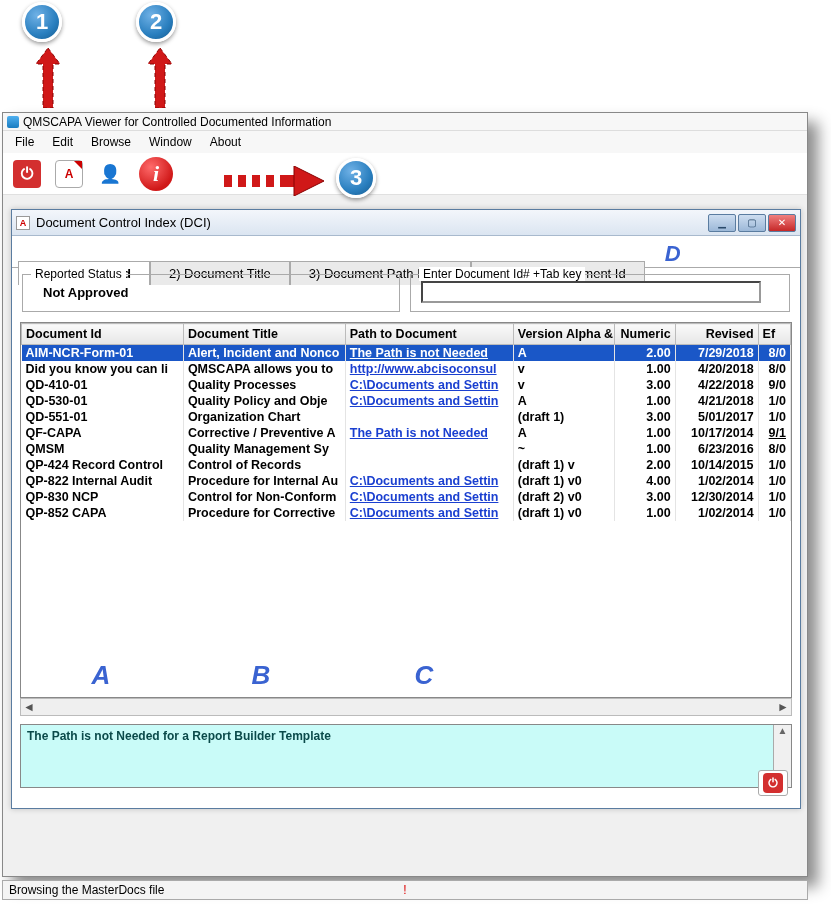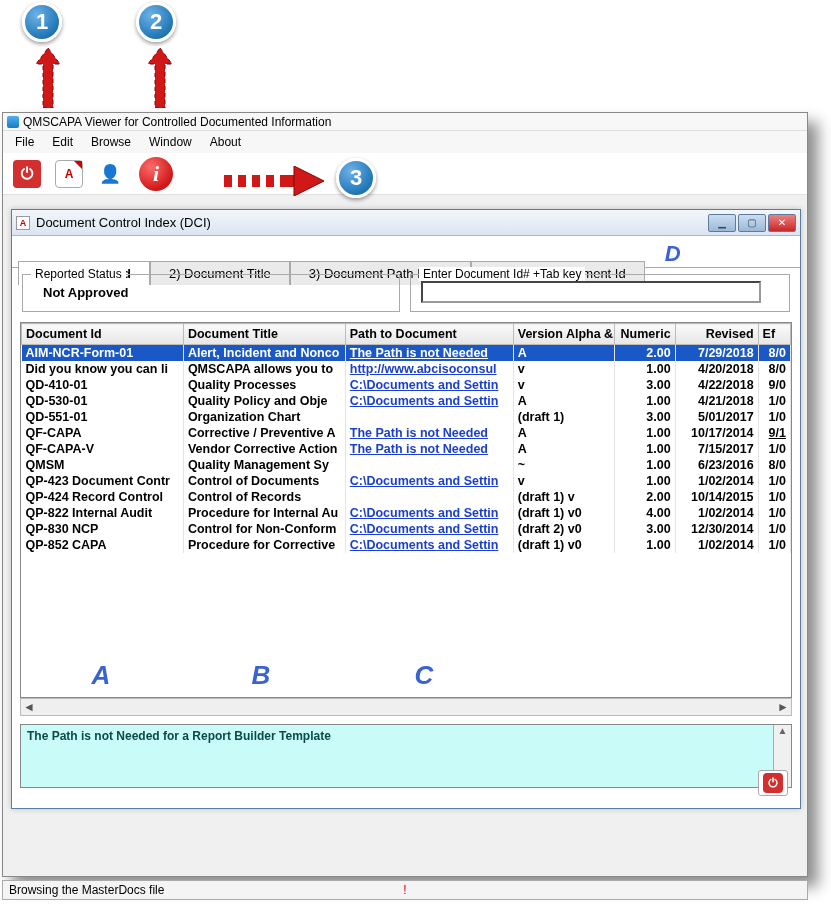--- a/index.html
+++ b/index.html
@@ -413,47 +413,29 @@
             <tr>
               <td><span class="boldcell">QF-CAPA</span></td>
               <td><span class="boldcell">Corrective / Preventive A</span></td>
               <td><span class="linklike">The Path is not Needed</span></td>
               <td><span class="boldcell">A</span></td>
               <td style="text-align: right;"><span class="boldcell">1.00</span></td>
               <td style="text-align: right;"><span class="boldcell">10/17/2014</span></td>
               <td style="text-align: right; text-decoration: underline;"><span class="boldcell">9/1</span></td>
             </tr>
             <tr>
-              <td><span class="boldcell">QF-CAPA-V</span></td>
-              <td><span class="boldcell">Vendor Corrective Action</span></td>
-              <td><span class="linklike">The Path is not Needed</span></td>
-              <td><span class="boldcell">A</span></td>
-              <td style="text-align: right;"><span class="boldcell">1.00</span></td>
-              <td style="text-align: right;"><span class="boldcell">7/15/2017</span></td>
-              <td style="text-align: right;"><span class="boldcell">1/0</span></td>
-            </tr>
-            <tr>
               <td><span class="boldcell">QMSM</span></td>
               <td><span class="boldcell">Quality Management Sy</span></td>
               <td></td>
               <td><span class="boldcell">~</span></td>
               <td style="text-align: right;"><span class="boldcell">1.00</span></td>
               <td style="text-align: right;"><span class="boldcell">6/23/2016</span></td>
               <td style="text-align: right;"><span class="boldcell">8/0</span></td>
             </tr>
             <tr>
-              <td><span class="boldcell">QP-423 Document Contr</span></td>
-              <td><span class="boldcell">Control of Documents</span></td>
-              <td><span class="linklike">C:\Documents and Settin</span></td>
-              <td><span class="boldcell">v</span></td>
-              <td style="text-align: right;"><span class="boldcell">1.00</span></td>
-              <td style="text-align: right;"><span class="boldcell">1/02/2014</span></td>
-              <td style="text-align: right;"><span class="boldcell">1/0</span></td>
-            </tr>
-            <tr>
               <td><span class="boldcell">QP-424 Record Control</span></td>
               <td><span class="boldcell">Control of Records</span></td>
               <td></td>
               <td><span class="boldcell">(draft 1) v</span></td>
               <td style="text-align: right;"><span class="boldcell">2.00</span></td>
               <td style="text-align: right;"><span class="boldcell">10/14/2015</span></td>
               <td style="text-align: right;"><span class="boldcell">1/0</span></td>
             </tr>
             <tr>
               <td><span class="boldcell">QP-822 Internal Audit</span></td>

